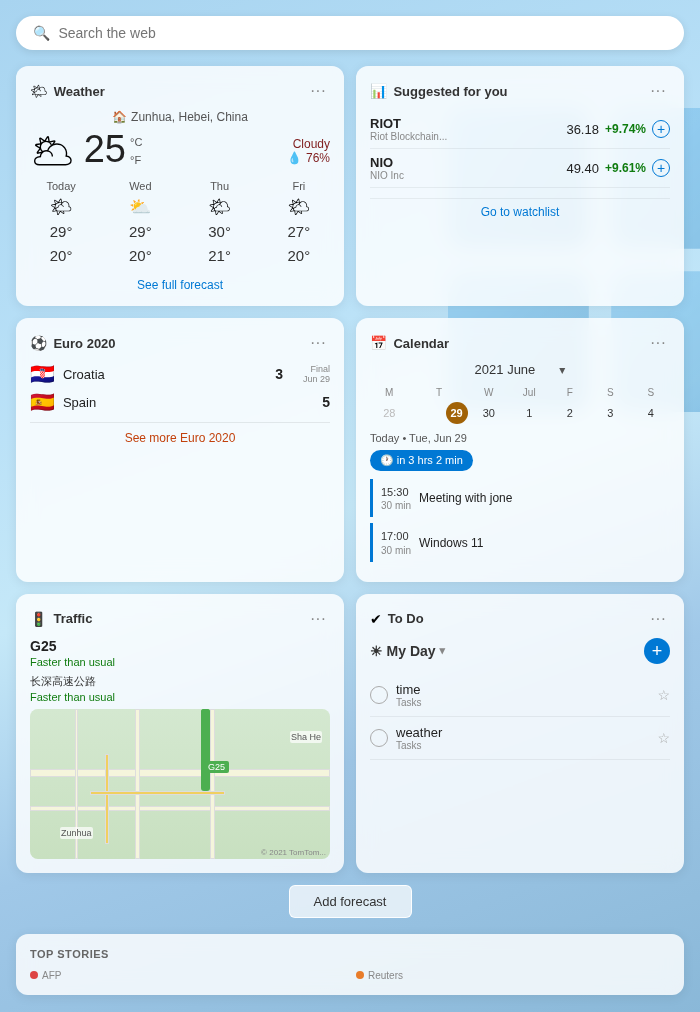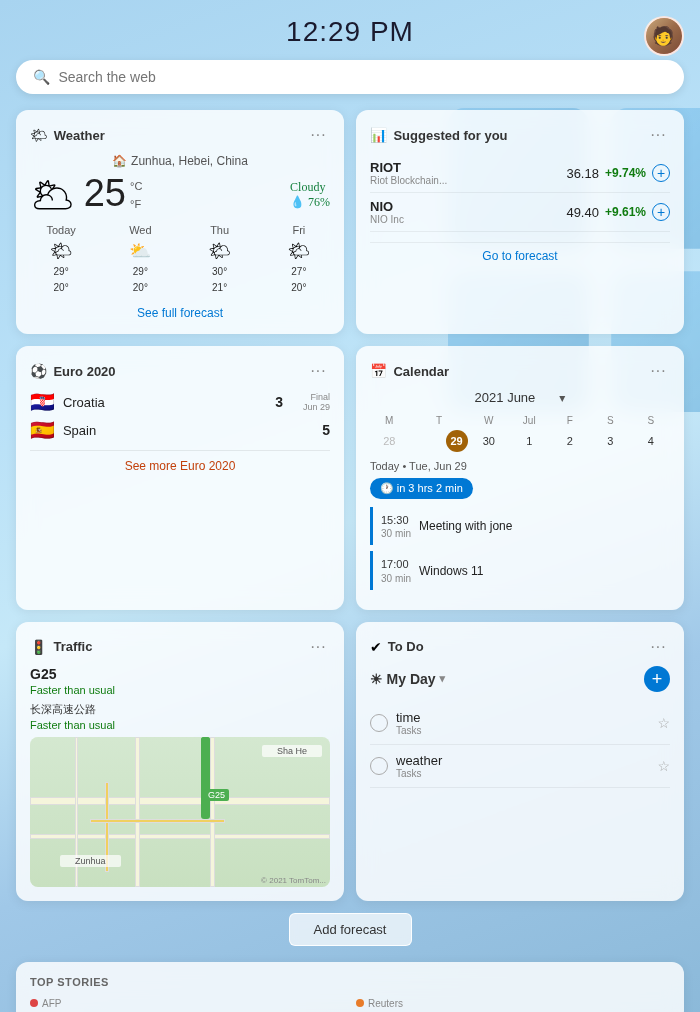--- a/index.html
+++ b/index.html
@@ -166,23 +166,23 @@
       color: #222;
       line-height: 1;
     }
     .weather-units {
       font-size: 11px;
       color: #555;
       margin-top: 4px;
       line-height: 1.6;
     }
     .weather-condition {
+      text-align: right;
       font-size: 12px;
-      color: #15803d;
-      font-family: Liberation Serif, serif;
+      color: #7f1d1d;
     }
     .weather-condition .label { font-weight: 500; }
     .weather-forecast {
       display: grid;
       grid-template-columns: repeat(4, 1fr);
       gap: 17px;
       margin-top: 8px;
     }
     .forecast-day {
       text-align: center;
@@ -190,21 +190,21 @@
     .forecast-day-label {
       font-size: 11px;
       color: #555;
       margin-bottom: 4px;
     }
     .forecast-icon {
       font-size: 18px;
       margin: 2px 0;
     }
     .forecast-temps {
-      font-size: 10px;
+      font-size: 15px;
       color: #333;
       line-height: 1.6;
     }
     .forecast-high { font-weight: 500; }
     .see-forecast {
       text-align: center;
       margin-top: 10px;
       font-size: 12px;
       color: #0078d4;
       cursor: pointer;
@@ -372,22 +372,23 @@
     .map-highway {
       position: absolute;
       background: #4CAF50;
       border-radius: 3px;
     }
     .map-label {
       position: absolute;
       font-size: 9px;
       color: #555;
       background: rgba(255,255,255,0.7);
-      padding: 1px 15px;
+      padding: 1px 1px;
       border-radius: 2px;
+      margin-top: 14px;
     }
     .map-copyright {
       position: absolute;
       bottom: 2px;
       right: 4px;
       font-size: 8px;
       color: #888;
     }
     .map-badge {
       position: absolute;
@@ -503,26 +504,20 @@
     </linearGradient>
   </defs>
   <rect x="5" y="5" width="88" height="88" rx="10" fill="url(#w11g1)"></rect>
   <rect x="107" y="5" width="88" height="88" rx="10" fill="url(#w11g1)"></rect>
   <rect x="5" y="107" width="88" height="88" rx="10" fill="url(#w11g1)"></rect>
   <rect x="107" y="107" width="88" height="88" rx="10" fill="url(#w11g1)"></rect>
 </svg>
 
 <div class="content-wrapper">
 
-  <div class="header">
-    <span class="time-display">12:29 PM</span>
-    <div class="avatar">
-      <div class="avatar-img">🧑</div>
-    </div>
-  </div>
 
   <div class="search-bar">
     <span class="search-icon">🔍</span>
     <input class="search-input" type="text" placeholder="Search the web" style="">
   </div>
 
   <div class="widget-grid">
 
     <div class="widget-card">
       <div class="widget-header">
@@ -615,21 +610,21 @@
           <div class="stock-name">NIO</div>
           <div class="stock-company">NIO Inc</div>
         </div>
         <div class="stock-right">
           <span class="stock-price">49.40</span>
           <span class="stock-change positive">+9.61%</span>
           <div class="stock-add-btn">+</div>
         </div>
       </div>
 
-      <div class="watchlist-link">Go to forecast</div>
+      <div class="watchlist-link">Go to watchlist</div>
     </div>
 
   </div>
 
   <div class="widget-grid">
 
     <div class="widget-card">
       <div class="widget-header">
         <div class="widget-title-row">
           <span class="widget-icon">⚽</span>

